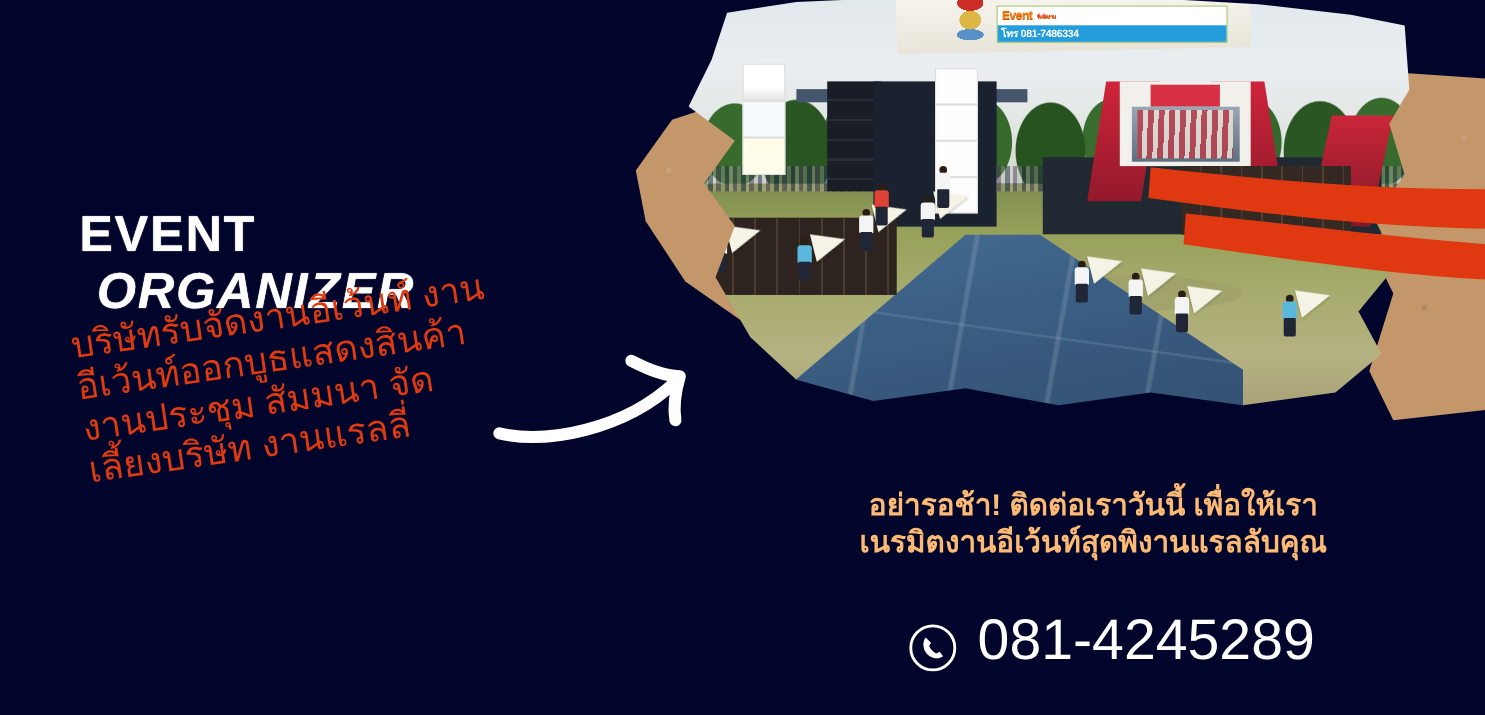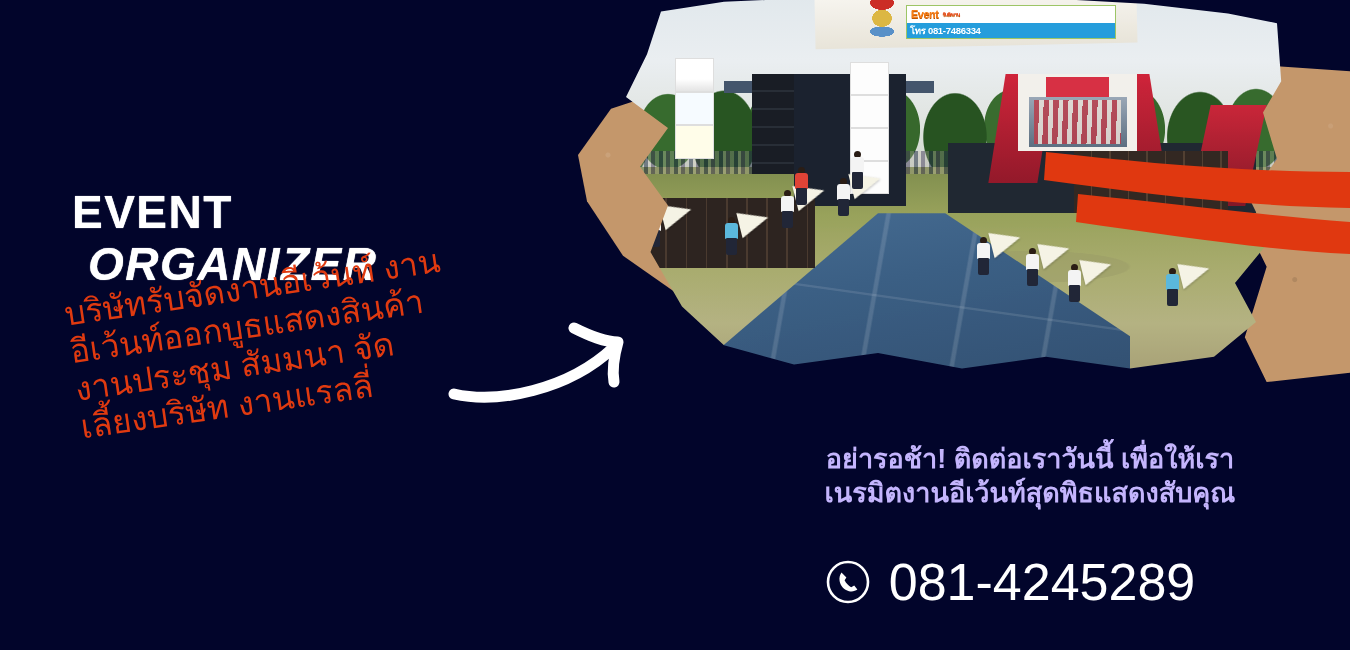--- a/index.html
+++ b/index.html
@@ -207,35 +207,35 @@
     filter:drop-shadow(0 1px 1px rgba(0,0,0,.25)); }
   .person.blue .torso { background:#5fb6d8; }
   .person.red .torso { background:#d8463a; }
 
   
   #scribble { position:absolute; left:0; top:0; width:772px; height:392px; }
 
   
   #cta {
     position: absolute;
-    left: 720px; top: 442px;
+    left: 684px; top: 442px;
     width: 620px;
     text-align: center;
-    color: #c4b5fd;
+    color: #fdba74;
     font-size: 27px;
     line-height: 34px;
     font-weight: 700;
   }
   #cta span { display:block; }
   #phone {
     position: absolute;
     left: 700px; top: 552px;
     width: 620px;
     display: flex;
-    align-items: center;
+    align-items: flex-end;
     justify-content: center;
     gap: 18px;
     color: #ffffff;
   }
   #phone .num { font-size: 52px; letter-spacing: 0px; font-weight: 400; }
 </style>
 </head>
 <body>
 
 <div id="banner">
@@ -372,21 +372,21 @@
     </div>
 
     <svg id="scribble" viewBox="0 0 772 392">
       <path d="M468,156 C560,166 660,176 772,176 L772,212 C656,210 556,196 466,184 Z" fill="#e03810"></path>
       <path d="M500,198 C600,208 690,220 772,226 L772,258 C688,254 596,240 498,226 Z" fill="#e03810"></path>
     </svg>
   </div>
 
   <div id="cta">
     <span>อย่ารอช้า! ติดต่อเราวันนี้ เพื่อให้เรา</span>
-    <span>เนรมิตงานอีเว้นท์สุดพิธแสดงสับคุณ</span>
+    <span>เนรมิตงานอีเว้นท์สุดพิงานแรลลับคุณ</span>
   </div>
 
   <div id="phone">
     <svg width="46" height="46" viewBox="0 0 46 46">
       <circle cx="23" cy="23" r="20" fill="none" stroke="#ffffff" stroke-width="2.6"></circle>
       <path d="M16.5,13.5 C15,15.5 14,18.5 14.6,22 C15.4,27 19,31 24,32.2 C27.4,33 30.4,32 32.4,30.6
                L29.2,26.6 L26.2,28.2 C23.6,26.8 21,24.2 19.6,21.2 L21.4,18.4 Z" fill="#ffffff"></path>
     </svg>
     <span class="num">081-4245289</span>
   </div>

